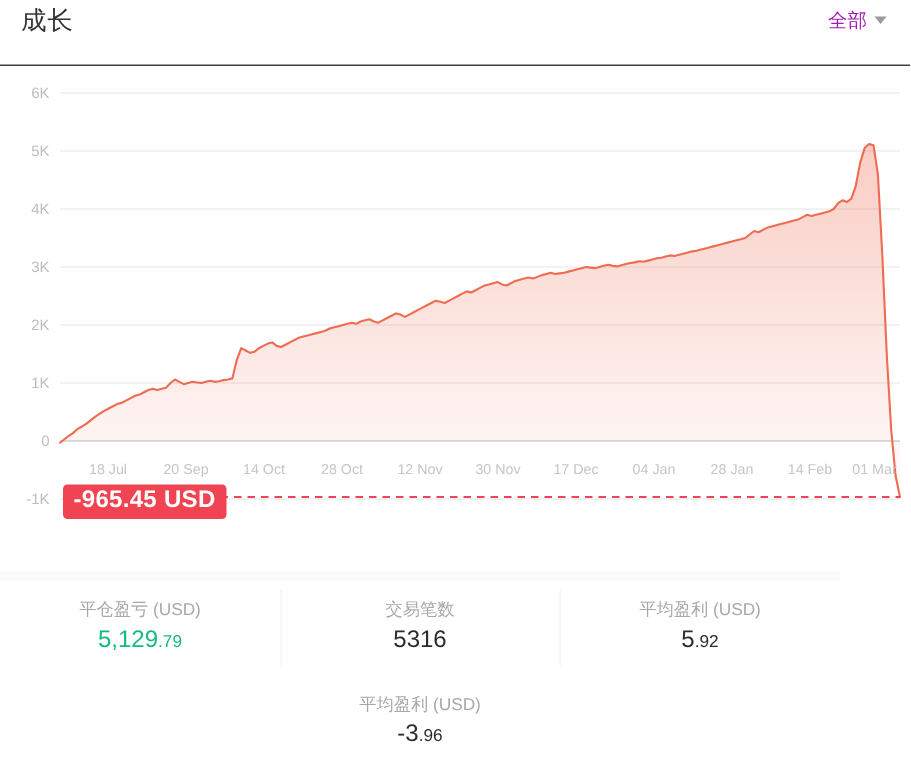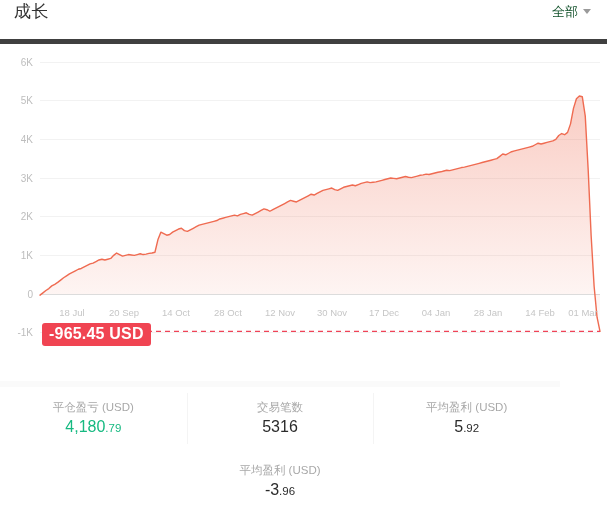--- a/index.html
+++ b/index.html
@@ -17,34 +17,34 @@
   }
 
   
   #header {
     height: 44px;
     box-sizing: border-box;
     padding: 0 16px 16px 14px;
     display: flex;
     align-items: center;
     justify-content: space-between;
-    border-bottom: 5px solid #404040;
+    border-bottom: 1px solid #404040;
     background: #ffffff;
   }
   #page-title {
     font-size: 17px;
     color: #333333;
     letter-spacing: 0.5px;
   }
   #range-selector {
     display: flex;
     align-items: center;
     gap: 5px;
     font-size: 13px;
-    color: #14532d;
+    color: #a21caf;
     cursor: pointer;
   }
   .caret-down {
     width: 0; height: 0;
     border-left: 4px solid transparent;
     border-right: 4px solid transparent;
     border-top: 5px solid #9a9a9a;
     display: inline-block;
   }
 
@@ -252,21 +252,21 @@
     <span class="legend-swatch"></span>
     <span>总收益 (包含持仓盈亏)</span>
   </div>
 </div>
 
 <div id="stats-panel">
   <div class="stats-row">
     <div class="stat-cell">
       <div class="stat-label">平仓盈亏 (USD)</div>
       <div class="stat-value positive">
-          <span>4,180</span>
+          <span>5,129</span>
           <span class="stat-frac">.79</span>
         </div>
     </div>
     <div class="stat-cell">
       <div class="stat-label">交易笔数</div>
       <div class="stat-value">
           <span>5316</span>
           <span class="stat-frac"></span>
         </div>
     </div>

